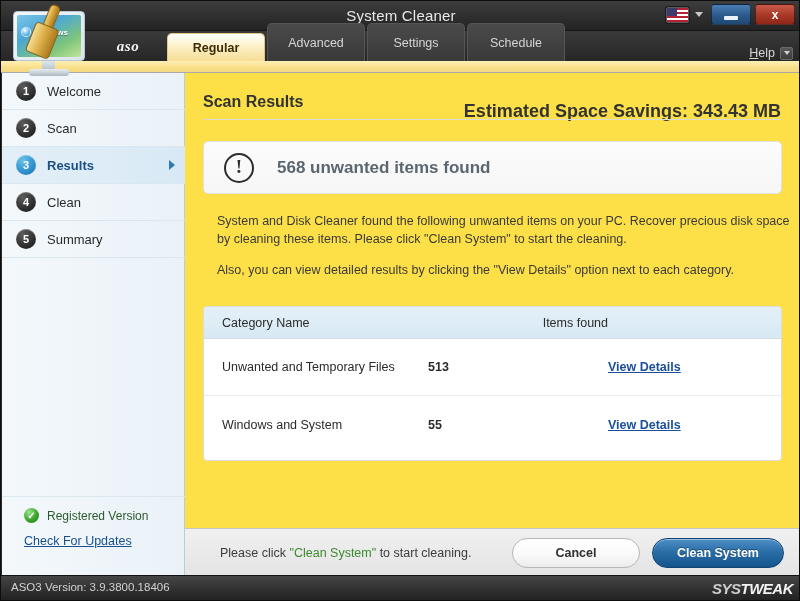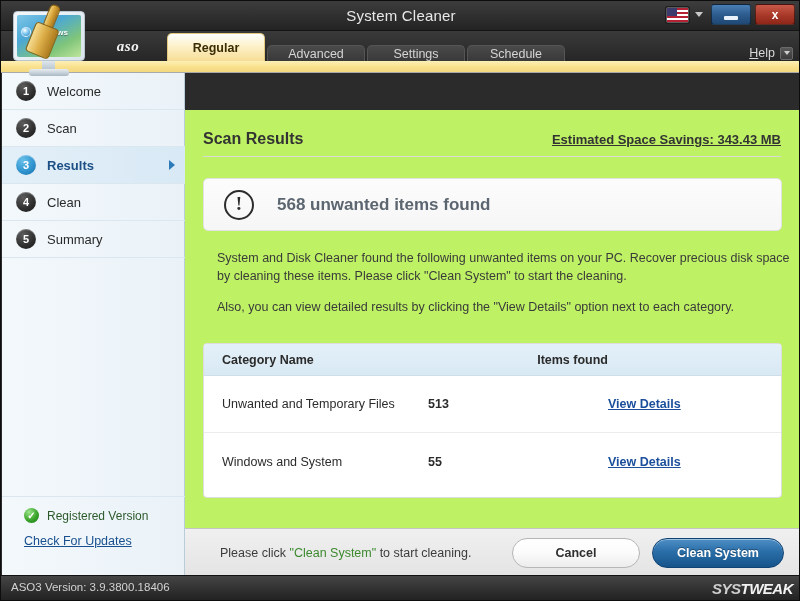--- a/index.html
+++ b/index.html
@@ -60,21 +60,21 @@
     position:absolute; left:0; top:30px; width:800px; height:30px;
     background:linear-gradient(to bottom,#3a3a3a 0%,#2e2e2e 60%,#262626 100%);
   }
   .tabs { position:absolute; left:88px; top:0; display:flex; height:30px; align-items:flex-end; }
   .logo-aso {
     width:78px; height:30px; display:flex; align-items:center; justify-content:center;
     color:#f2f2f2; font-family:"Liberation Serif",serif; font-style:italic;
     font-weight:bold; font-size:15px; letter-spacing:.5px;
   }
   .tab {
-    height:16px; min-width:98px; padding:0 16px;
+    height:38px; min-width:98px; padding:0 16px;
     display:flex; align-items:center; justify-content:center;
     font-size:12.5px; color:#d5d5d5;
     border-radius:5px 5px 0 0;
     background:linear-gradient(to bottom,#4a4a4a 0%,#393939 100%);
     border:1px solid #555; border-bottom:none;
     margin-right:2px;
   }
   .tab.active {
     color:#3a2d05; font-weight:bold; height:28px;
     background:linear-gradient(to bottom,#ffffff 0%,#fdf3cf 40%,#f7dd95 100%);
@@ -190,31 +190,30 @@
     display:flex;align-items:center;justify-content:center;
     color:#fff;font-size:10px;font-weight:bold; line-height:1;
   }
   .reg-text { margin-left:8px; font-size:12px; color:#2d5a2d; }
   .upd-row { height:42px; display:flex; align-items:flex-start; padding-left:22px; }
   .upd-link { font-size:12.5px; color:#18508f; text-decoration:underline; }
 
   
   .main {
     position:absolute; left:184px; top:72px; width:614px; height:455px;
-    background:#bef264;
-    margin-top:37px;
+    background:#fde047;
   }
   .main-head { position:relative; height:46px; }
   .page-title {
     position:absolute; left:18px; top:20px;
     font-size:16px; font-weight:bold; color:#333;
   }
   .savings {
-    position:absolute; right:18px; top:22px;
-    font-size:13px; font-weight:bold; color:#333;text-decoration:underline;
+    position:absolute; right:18px; top:28px;
+    font-size:18px; font-weight:bold; color:#333;
   }
   .head-rule {
     position:absolute; left:18px; right:18px; top:46px; height:1px; background:#dadada;
   }
 
   .alert-box {
     position:absolute; left:18px; top:68px; width:579px; height:53px;
     background:linear-gradient(to bottom,#fcfcfc 0%,#f6f6f6 100%);
     border:1px solid #e1e1e1; border-radius:5px;
     display:flex; align-items:center; padding-left:20px;
@@ -238,21 +237,21 @@
 
   .table-card {
     position:absolute; left:18px; top:233px; width:579px; height:155px;
     border:1px solid #dcdcdc; border-radius:4px; overflow:hidden;
     background:#fff;
   }
   .thead {
     height:32px; background:linear-gradient(to bottom,#e4f0f8 0%,#d8e9f4 100%);
     border-bottom:1px solid #cfdde8; display:flex; align-items:center;
   }
-  .th { font-size:12.5px; font-weight:bold; color:#2b2b2b; }
+  .th { font-size:12.5px; font-weight:normal; color:#2b2b2b; }
   .th.c1 { padding-left:18px; width:224px; }
   .th.c2 { width:180px;text-align:right; }
   .trow {
     height:57px; display:flex; align-items:center;
     border-bottom:1px solid #ececec;
   }
   .trow:last-child { border-bottom:none; }
   .td { font-size:12.5px; color:#2b2b2b; }
   .td.c1 { padding-left:18px; width:224px; }
   .td.c2 { width:180px; font-weight:bold; }

